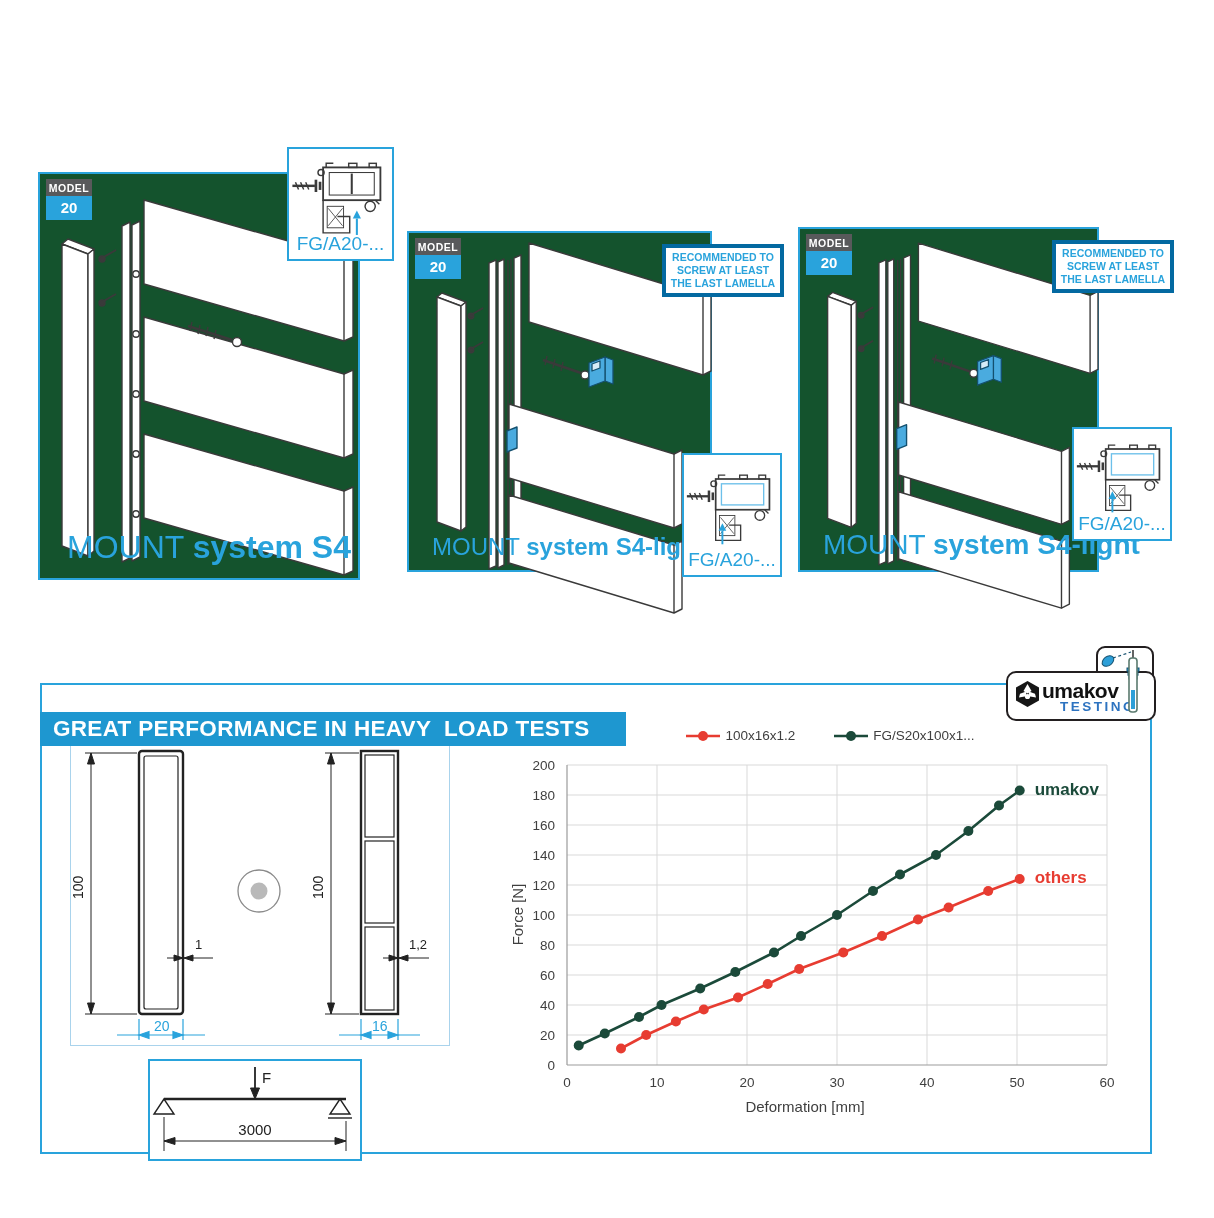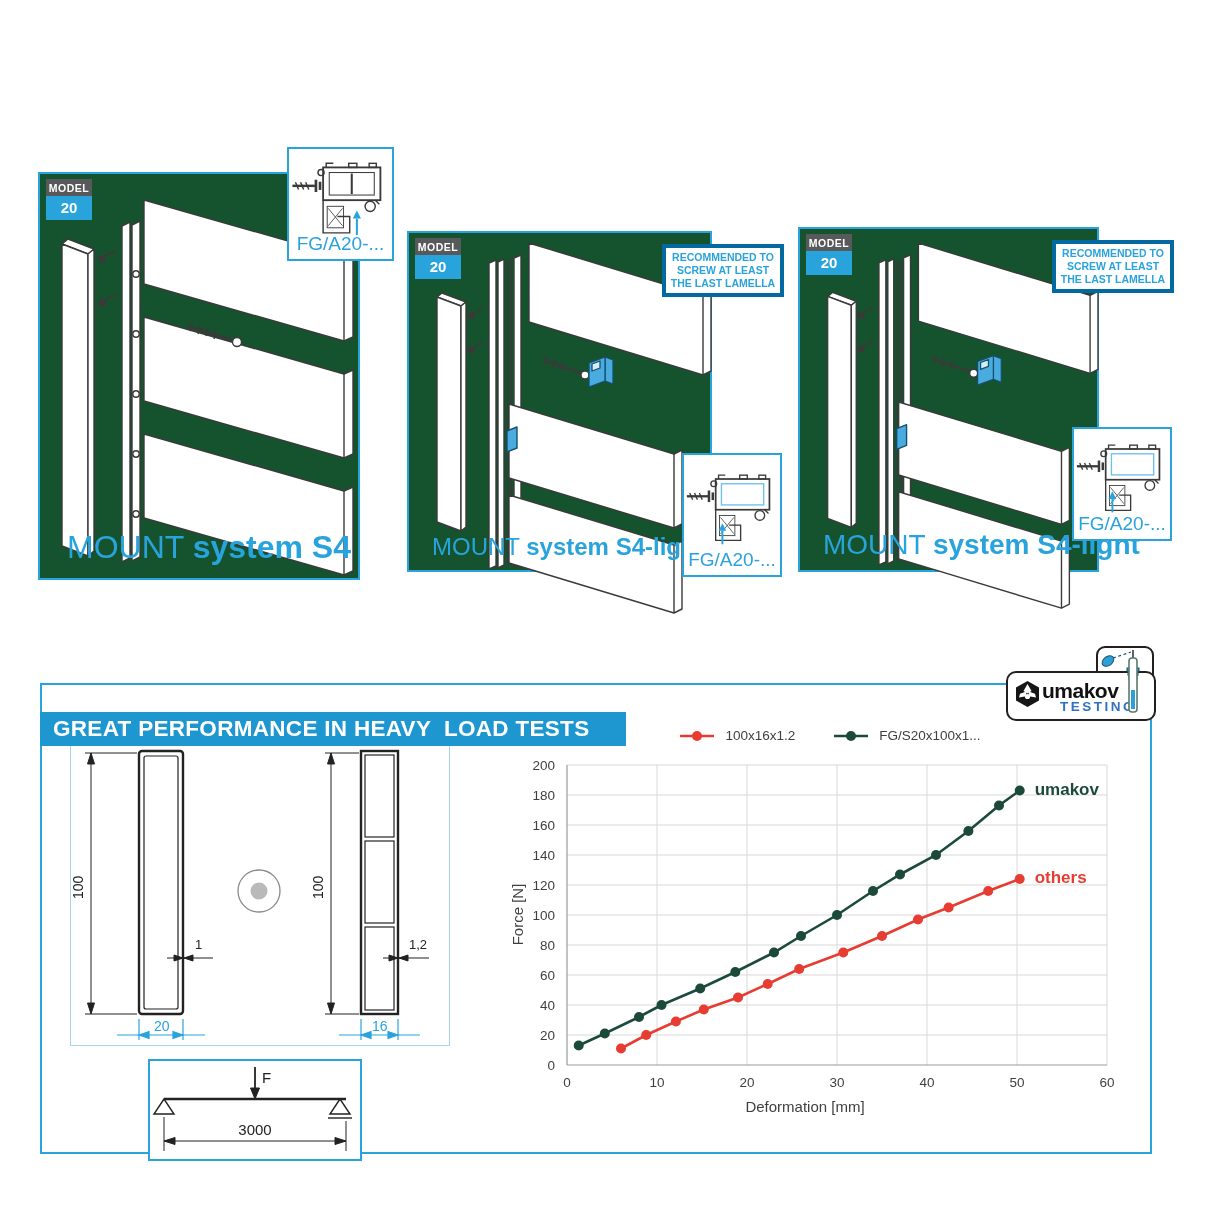--- a/index.html
+++ b/index.html
@@ -40,21 +40,21 @@
         border:1.5px solid #a9d3ec;background:#fff;}
   .prof-label{position:absolute;top:710px;width:120px;text-align:center;font-size:18px;
         font-weight:bold;z-index:3;}
   .beam-box{position:absolute;left:148px;top:1059px;width:210px;height:98px;
         border:2.5px solid #29a3dc;background:#fff;z-index:4;}
   
   #chart-svg{position:absolute;left:505px;top:725px;overflow:visible;}
   .tick{font-family:"Liberation Sans",sans-serif;font-size:13.5px;fill:#3f3f3f;}
   #chart-legend{position:absolute;left:610px;top:728px;width:440px;display:flex;
         justify-content:center;gap:38px;z-index:3;}
-  .legend-item{display:flex;align-items:center;gap:10px;font-size:13.5px;color:#3f3f3f;}
+  .legend-item{display:flex;align-items:center;gap:4px;font-size:13.5px;color:#3f3f3f;}
   .series-end-label{position:absolute;font-size:17px;font-weight:bold;z-index:3;}
   .axis-label{position:absolute;font-size:15px;color:#3f3f3f;text-align:center;}
   svg text{font-family:"Liberation Sans",sans-serif;}
 </style>
 </head>
 <body>
 
 <div id="canvas">
 
   <div class="panel" style="left:38px;top:172px;width:318px;height:404px">

